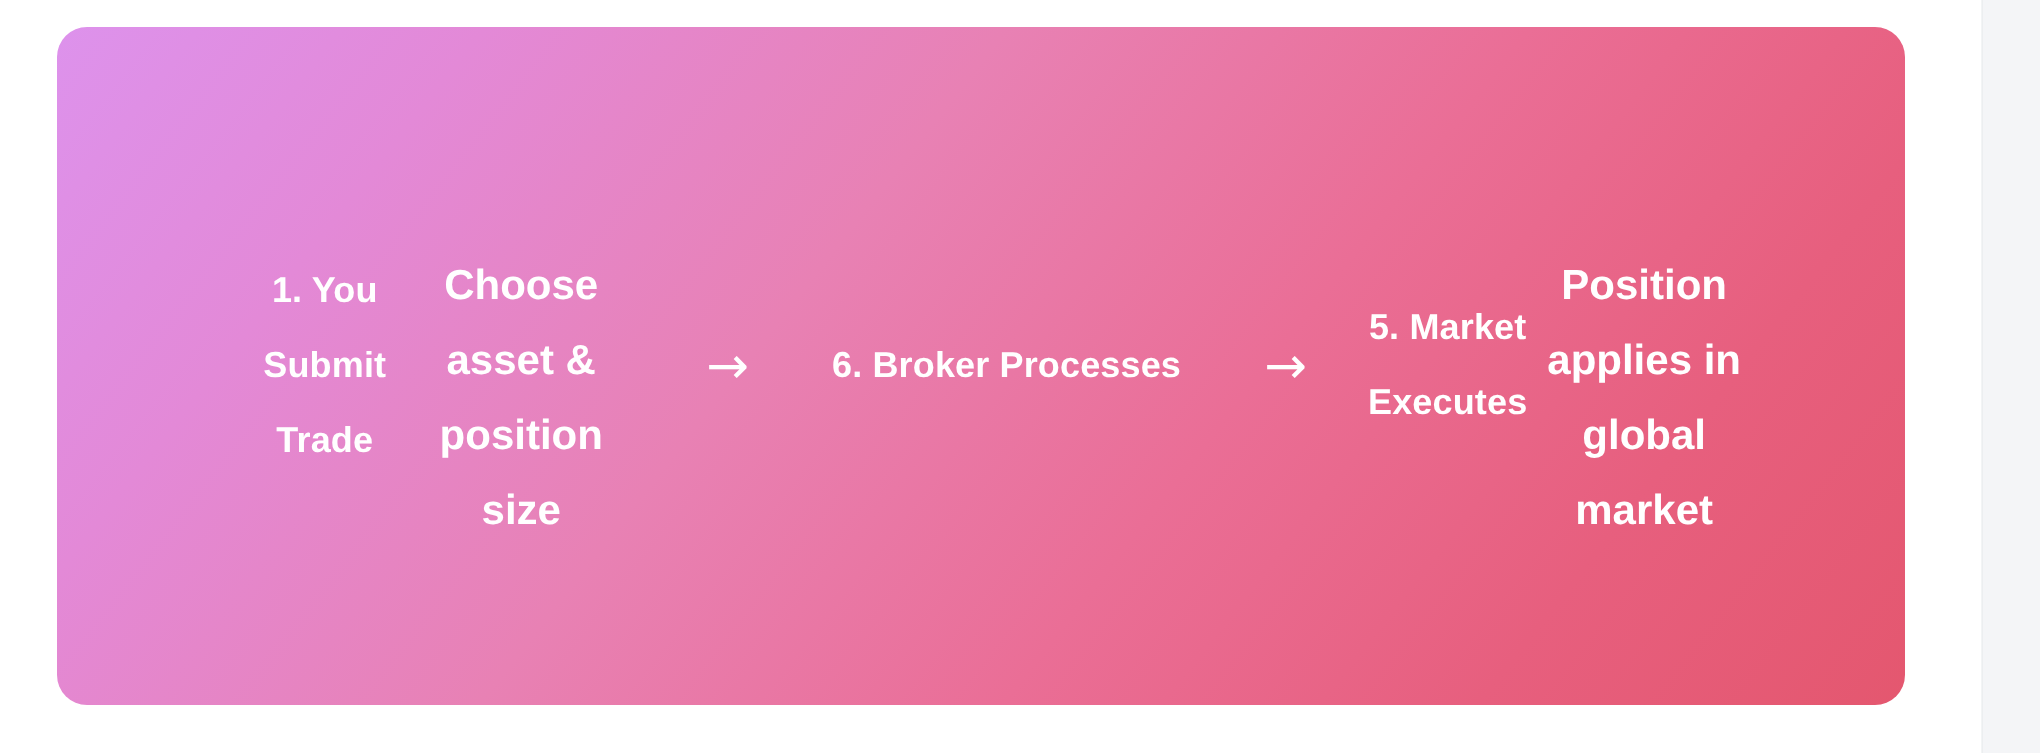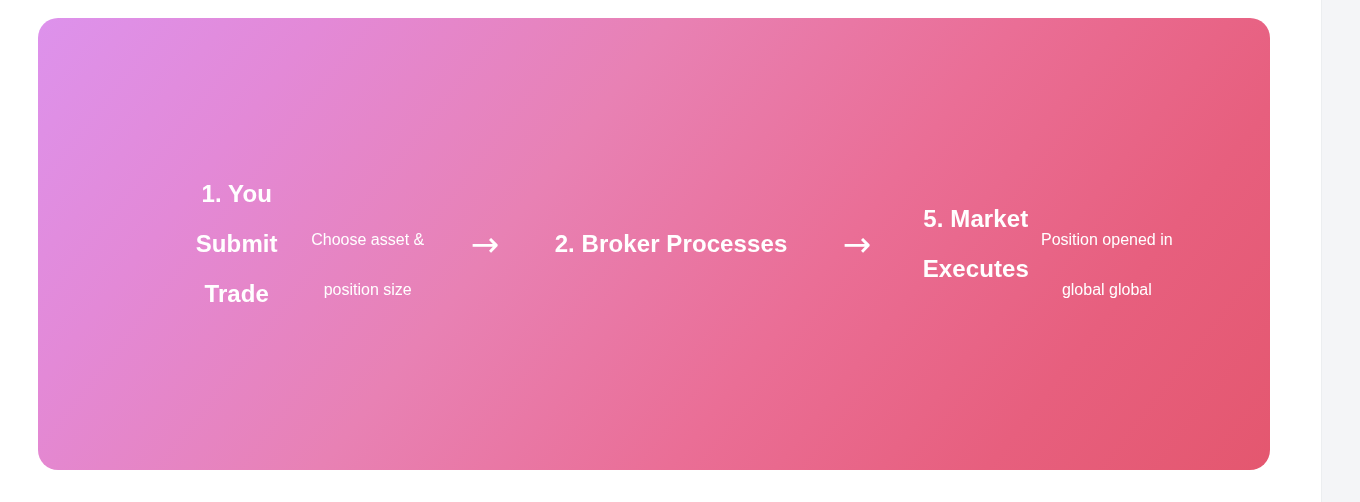--- a/index.html
+++ b/index.html
@@ -63,22 +63,22 @@
   .step-title {
     font-size: 24px;
     font-weight: bold;
     line-height: 50px;
     color: #ffffff;
     letter-spacing: 0.1px;
     margin: 0;
   }
 
   .step-desc {
-    font-size: 16px;
-    font-weight: normal;
+    font-size: 28px;
+    font-weight: bold;
     line-height: 50px;
     color: #ffffff;
     margin: 1px;
     margin-top: 43px;
   }
 
   .arrow {
     flex: 0 0 110px;
     width: 110px;
     text-align: center;
@@ -114,28 +114,28 @@
     <div class="spacer-left"></div>
 
     <div class="step">
       <div class="step-title">1. You Submit Trade</div>
       <div class="step-desc">Choose asset &amp; position size</div>
     </div>
 
     <div class="arrow">→</div>
 
     <div class="step">
-      <div class="step-title">2. Broker Processes</div>
+      <div class="step-title">6. Broker Processes</div>
     </div>
 
     <div class="arrow">→</div>
 
     <div class="step">
       <div class="step-title">5. Market Executes</div>
-      <div class="step-desc">Position opened in global global</div>
+      <div class="step-desc">Position applies in global market</div>
     </div>
 
     <div class="spacer-right"></div>
 
   </div>
 
 </div>
 
 <div class="scrollbar-gutter"></div>
 

